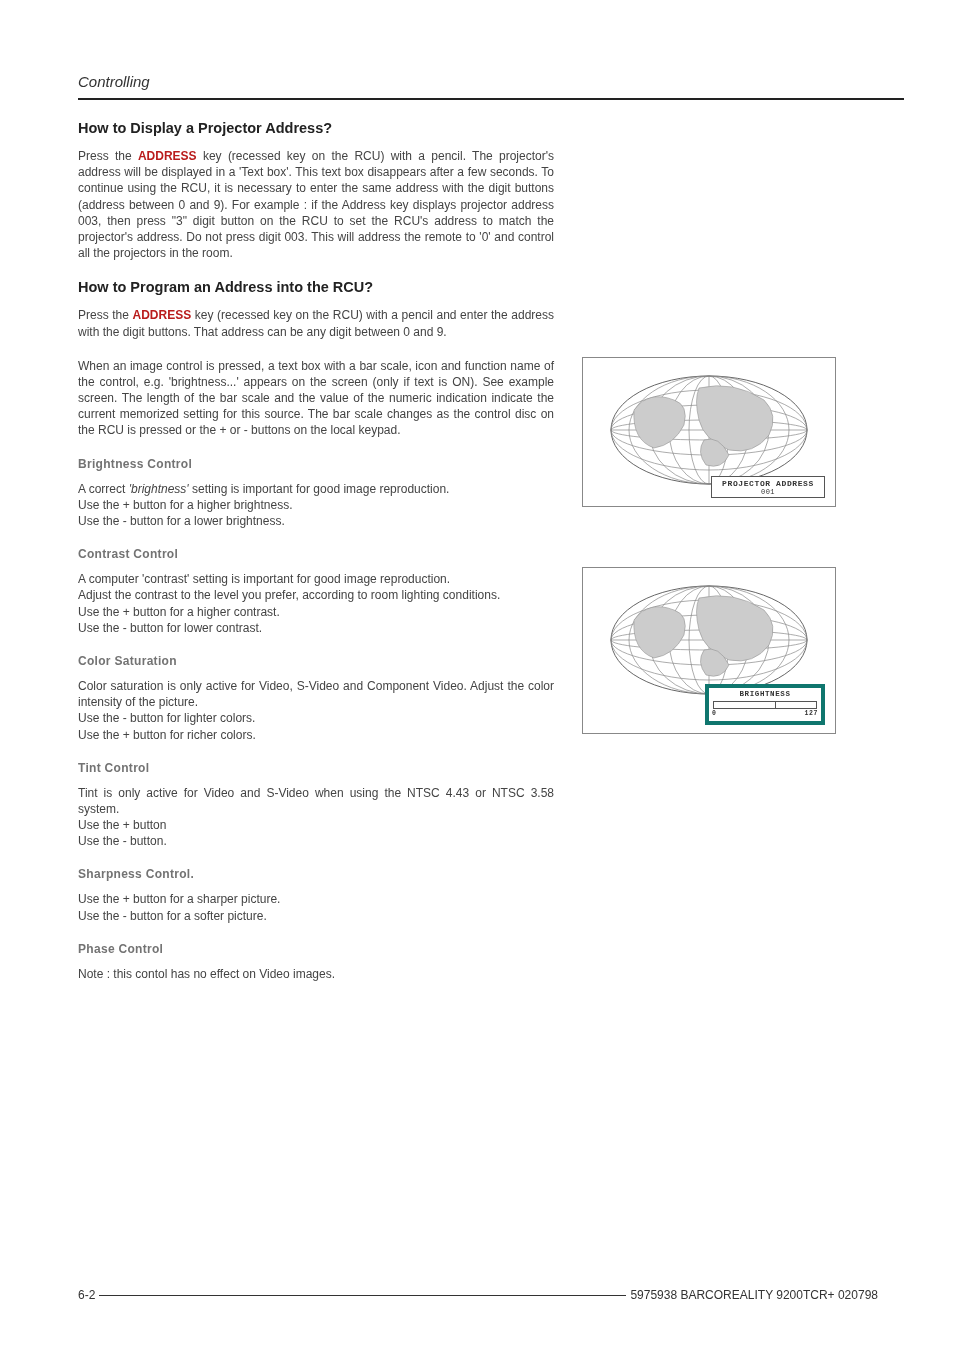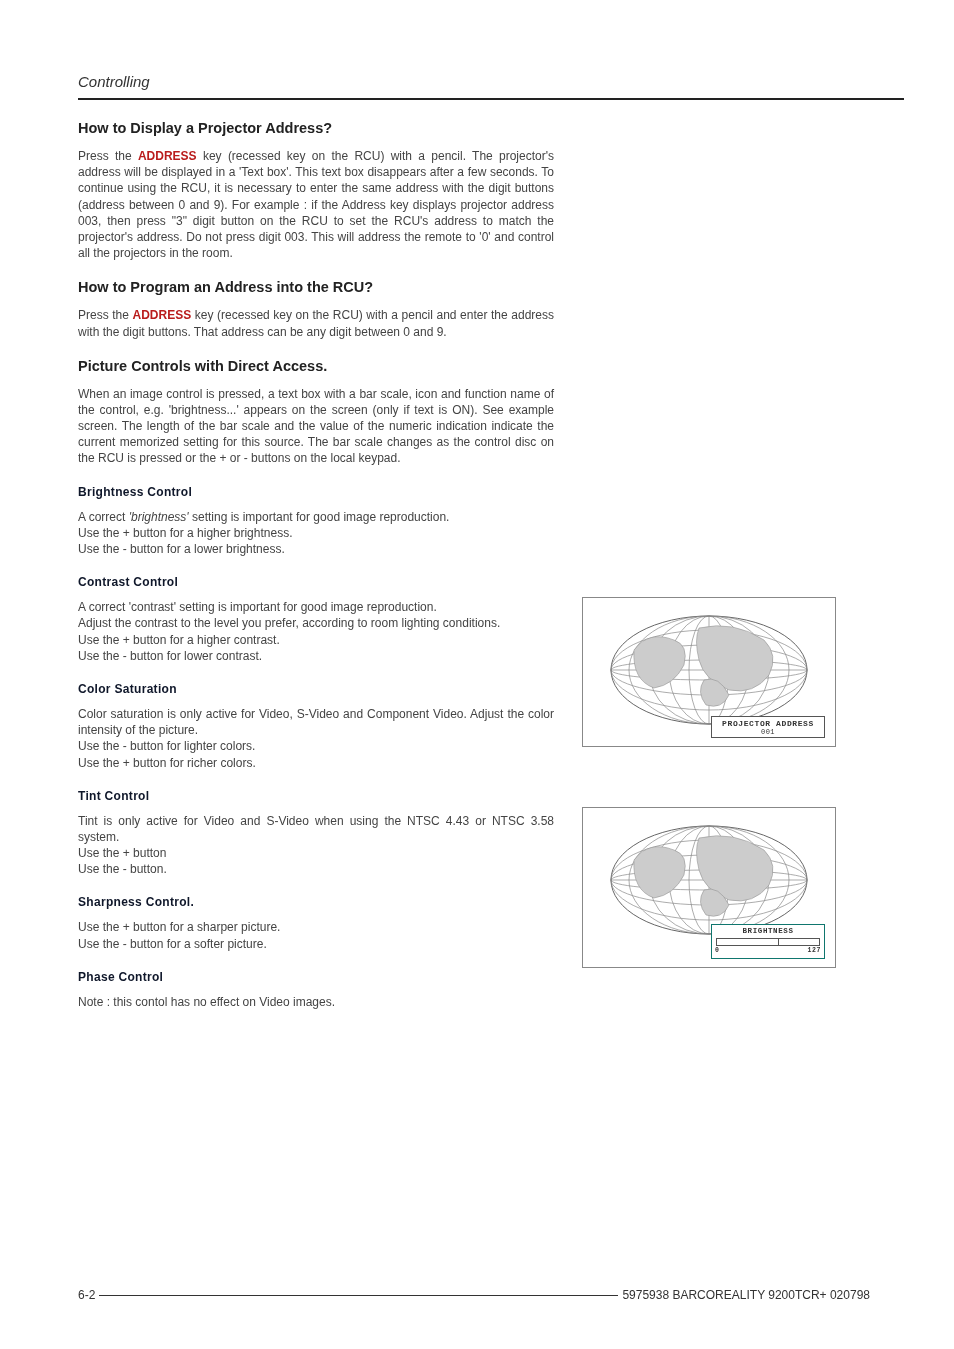--- a/index.html
+++ b/index.html
@@ -25,21 +25,21 @@
     padding-bottom: 4px;
   }
   .header-rule {
     border: none;
     border-top: 2px solid #222;
     margin: 4px 0 20px 0;
   }
   .layout {
     display: flex;
     gap: 28px;
-    align-items: flex-end;
+    align-items: center;
   }
   .left-col {
     width: 476px;
     flex: 0 0 476px;
   }
   .right-col {
     flex: 1;
     padding-top: 30px;
   }
   .h2 {
@@ -51,21 +51,21 @@
   .para {
     font-size: 12px;
     line-height: 1.35;
     color: #444;
     margin: 0 0 18px 0;
     text-align: justify;
   }
   .sub-h {
     font-weight: bold;
     font-size: 12px;
-    color: #0f172a;
+    color: #737373;
     margin: 0 0 10px 0;
     letter-spacing: 0.3px;
   }
   .block {
     font-size: 12px;
     line-height: 1.35;
     color: #444;
     margin: 0 0 18px 0;
   }
   .figure-box {
@@ -98,21 +98,21 @@
     letter-spacing: 0.5px;
     font-weight: normal;
     display: block;
   }
   .overlay-bright {
     font-size: 7.5px;
     font-weight: bold;
     letter-spacing: 0.6px;
     color: #333;
     text-align: center;
-    border: 1px solid #0f766e;
+    border: 4px solid #0f766e;
     padding: 2px 2px 4px 2px;
     width: 108px;
     margin-left: auto;
     margin-top: -22px;
     background: #fff;
     position: relative;
   }
   .bar-scale {
     height: 6px;
     border: 1px solid #555;
@@ -130,21 +130,21 @@
   .bar-nums {
     display: flex;
     justify-content: space-between;
     font-size: 6.5px;
     font-weight: bold;
     padding: 0 1px;
   }
   .footer {
     position: absolute;
     left: 78px;
-    right: 84px;
+    right: 76px;
     bottom: 60px;
     font-size: 12px;
     color: #333;
     display: flex;
     align-items: center;
   }
   .footer-line {
     flex: 1;
     border-top: 1px solid #333;
     margin: 0 4px;
@@ -166,35 +166,34 @@
       <div class="h2">How to Display a Projector Address?</div>
       <p class="para">
         <span>Press the </span><b class="inline">ADDRESS</b><span> key (recessed key on the RCU) with a pencil.  The projector's address will be displayed in a 'Text box'.  This text box disappears after a few seconds.  To continue using the RCU, it is necessary to enter the same address with the digit buttons (address between 0 and 9).  For example : if the Address key displays projector address 003, then press "3" digit button on the RCU to set the RCU's address to match the projector's address.  Do not press digit 003.  This will address the remote to '0' and control all the projectors in the room.</span>
       </p>
 
       <div class="h2">How to Program an Address into the RCU?</div>
       <p class="para">
         <span>Press the </span><b class="inline">ADDRESS</b><span> key (recessed key on the RCU) with a pencil and enter the address with the digit buttons.  That address can be any digit between 0 and 9.</span>
       </p>
 
-      <div class="h2">Picture Controls with Direct Access.</div>
       <p class="para">When an image control is pressed, a text box with a bar scale, icon and function name of the control, e.g. 'brightness...' appears on the screen (only if text is ON).   See example screen.  The length of the bar scale and the value of the numeric indication indicate the current memorized setting for this source.  The bar scale changes as the control disc on the RCU is pressed  or the + or - buttons on the local keypad.</p>
 
       <div class="sub-h">Brightness  Control</div>
       <div class="block">
         <div style="text-align:justify">
           <span>A correct </span><i class="inline">'brightness'</i><span> setting is important for good image reproduction.</span>
         </div>
         <div>Use the + button for a higher brightness.</div>
         <div>Use the - button for a lower brightness.</div>
       </div>
 
       <div class="sub-h">Contrast  Control</div>
       <div class="block">
-        <div>A correct 'contrast' setting is important for good image reproduction.</div>
+        <div>A computer 'contrast' setting is important for good image reproduction.</div>
         <div>Adjust the contrast to the level you prefer, according to room lighting conditions.</div>
         <div>Use the + button for a higher contrast.</div>
         <div>Use the - button for lower contrast.</div>
       </div>
 
       <div class="sub-h">Color  Saturation</div>
       <div class="block">
         <div style="text-align:justify">Color saturation is only active for Video, S-Video and Component Video.  Adjust the color intensity of the picture.</div>
         <div>Use the - button for lighter colors.</div>
         <div>Use the + button for richer colors.</div>

